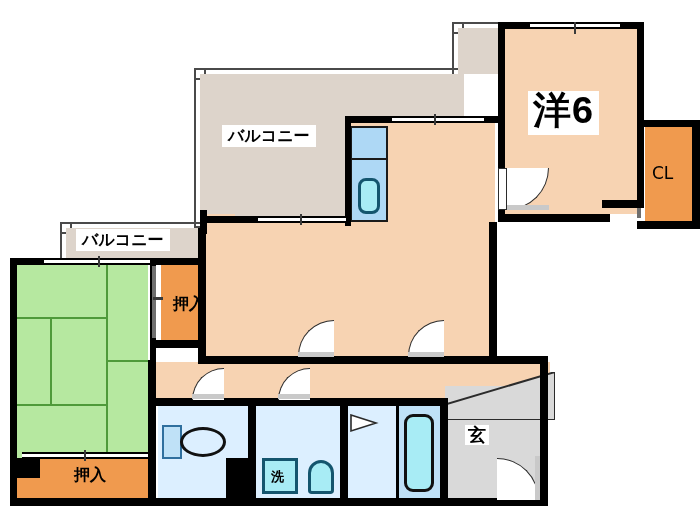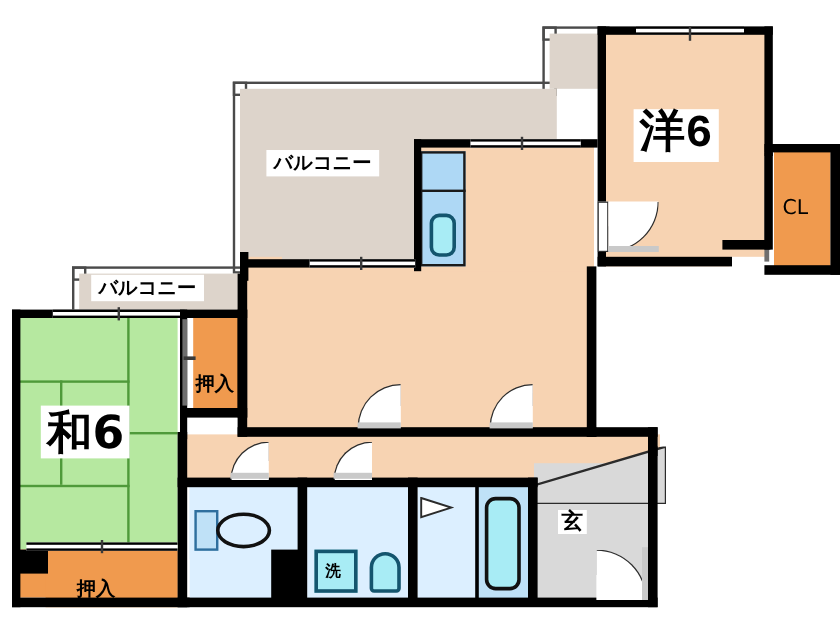--- a/index.html
+++ b/index.html
@@ -55,21 +55,21 @@
     color: #000000;
     white-space: nowrap;
     line-height: 1;
     font-weight: 700;
     letter-spacing: 0px;
   }
   .lbl-ldk   { font-size: 34px; padding: 4px 6px; font-weight: 700; }
   .lbl-room  { font-size: 38px; padding: 3px 5px; font-weight: 700; }
   .lbl-tatami{ font-size: 38px; padding: 3px 5px; font-weight: 700; }
   .lbl-balcony { font-size: 16px; padding: 3px 6px; font-weight: 700; }
-  .lbl-closet{ font-size: 16px; padding: 1px 1px; font-weight: 700; background: transparent; margin-top: 16px; }
+  .lbl-closet{ font-size: 16px; padding: 1px 11px; font-weight: 700; background: transparent; }
   .lbl-cl    { font-size: 17px; padding: 0 2px; font-weight: 500; background: transparent; }
   .lbl-genkan{ font-size: 18px; padding: 1px 3px; font-weight: 700; }
   .lbl-sen   { font-size: 13px; padding: 0 1px; font-weight: 700; background: transparent; }
   
   .door {
     position: absolute;
     background: #ffffff;
     box-sizing: border-box;
   }
   .door-br { border-right: 1.5px solid #2b2b2b; border-bottom: 1.5px solid #2b2b2b;
@@ -134,21 +134,20 @@
 
   <div class="box hairline" style="left:637px; top:130px; width:4px; height:88px;"></div>
 
   <div class="box fill-tatami" style="left:16px; top:264px; width:132px; height:194px;"></div>
 
   <div class="tatami-line" style="left:16px; top:317px; width:92px; height:2px;"></div>
   <div class="tatami-line" style="left:16px; top:404px; width:92px; height:2px;"></div>
   <div class="tatami-line" style="left:106px; top:264px; width:2px; height:194px;"></div>
   <div class="tatami-line" style="left:50px; top:317px; width:2px; height:87px;"></div>
   <div class="tatami-line" style="left:106px; top:360px; width:42px; height:2px;"></div>
-  <div class="label lbl-tatami" style="left:34px; top:338px;">和6</div>
 
   <div class="box fill-closet" style="left:161px; top:264px; width:42px; height:80px;"></div>
   <div class="label lbl-closet" style="left:162px; top:295px;">押入</div>
 
   <div class="box fill-closet" style="left:16px; top:458px; width:132px; height:40px;"></div>
   <div class="box fill-closet" style="left:38px; top:458px; width:110px; height:48px;"></div>
   <div class="label lbl-closet" style="left:63px; top:466px;">押入</div>
 
   <div class="box fill-ldk" style="left:155px; top:362px; width:340px; height:42px;"></div>
   <div class="box fill-ldk" style="left:430px; top:362px; width:120px; height:42px;"></div>

